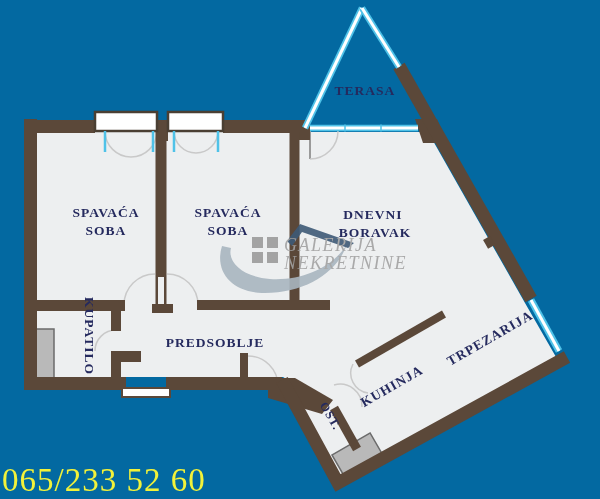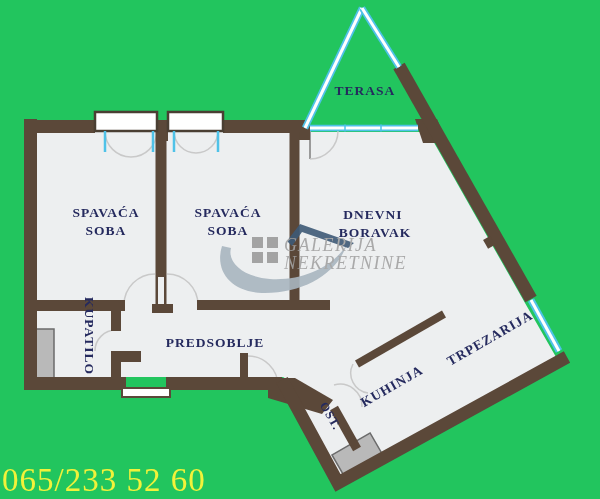--- a/index.html
+++ b/index.html
@@ -1,16 +1,16 @@
 <!DOCTYPE html>
 <html><head>
 <meta charset="utf-8">
 <style>
   html,body{margin:0;padding:0;background:#ffffff;}
-  #stage{position:relative;width:600px;height:499px;background:#22c55e;overflow:hidden;
+  #stage{position:relative;width:600px;height:499px;background:#0369a1;overflow:hidden;
          font-family:"Liberation Serif", serif;}
   svg text{font-family:"Liberation Serif", serif;}
   .room-label{fill:#252a5e;font-weight:bold;font-size:13.5px;letter-spacing:1px;}
   .room-label-sm{fill:#252a5e;font-weight:bold;font-size:12px;letter-spacing:1px;}
   .wm-text{fill:#a2a2a2;font-style:italic;font-size:18px;letter-spacing:1.5px;}
   .phone{fill:#f2f23a;font-size:33px;letter-spacing:1px;}
 </style>
 </head>
 <body>
 

